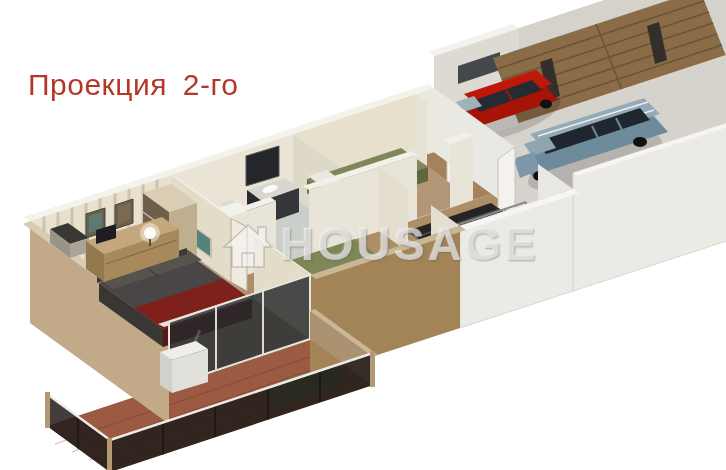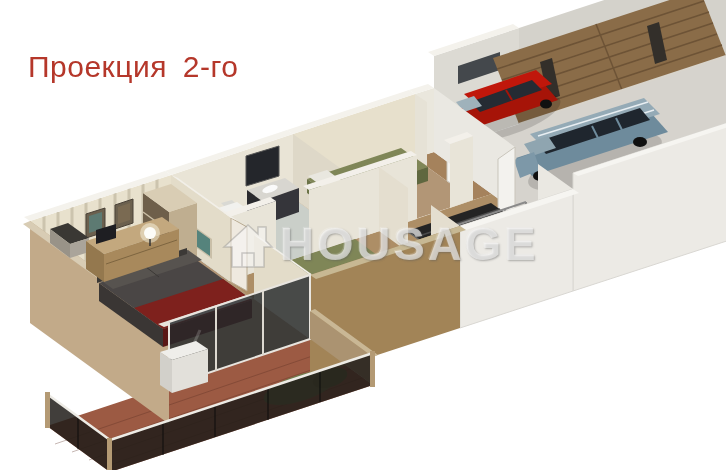--- a/index.html
+++ b/index.html
@@ -288,17 +288,17 @@
 </svg>
 
 <div class="watermark">
   <svg class="wm-icon" width="56" height="52" viewBox="0 0 56 52">
     <path d="M4 28 L28 6 L38 15 L38 8 L46 8 L46 22 L52 28 L44 28 L44 48 L12 48 L12 28 Z
              M22 48 L22 34 L34 34 L34 48 Z" fill="rgba(248,248,248,0.55)" stroke="rgba(120,120,120,0.35)" stroke-width="1.5"></path>
   </svg>
   <span class="wm-text" style="color: rgba(250, 250, 250, 0.6);">HOUSAGE</span>
 </div>
 
-<div class="floor-title" style="color: rgb(181, 55, 42);">
+<div class="floor-title" style="color: rgb(181, 55, 42); margin-top: 18px;">
   <div>Проекция 2-го</div>
 </div>
 
 </div>
 
 </body></html>

